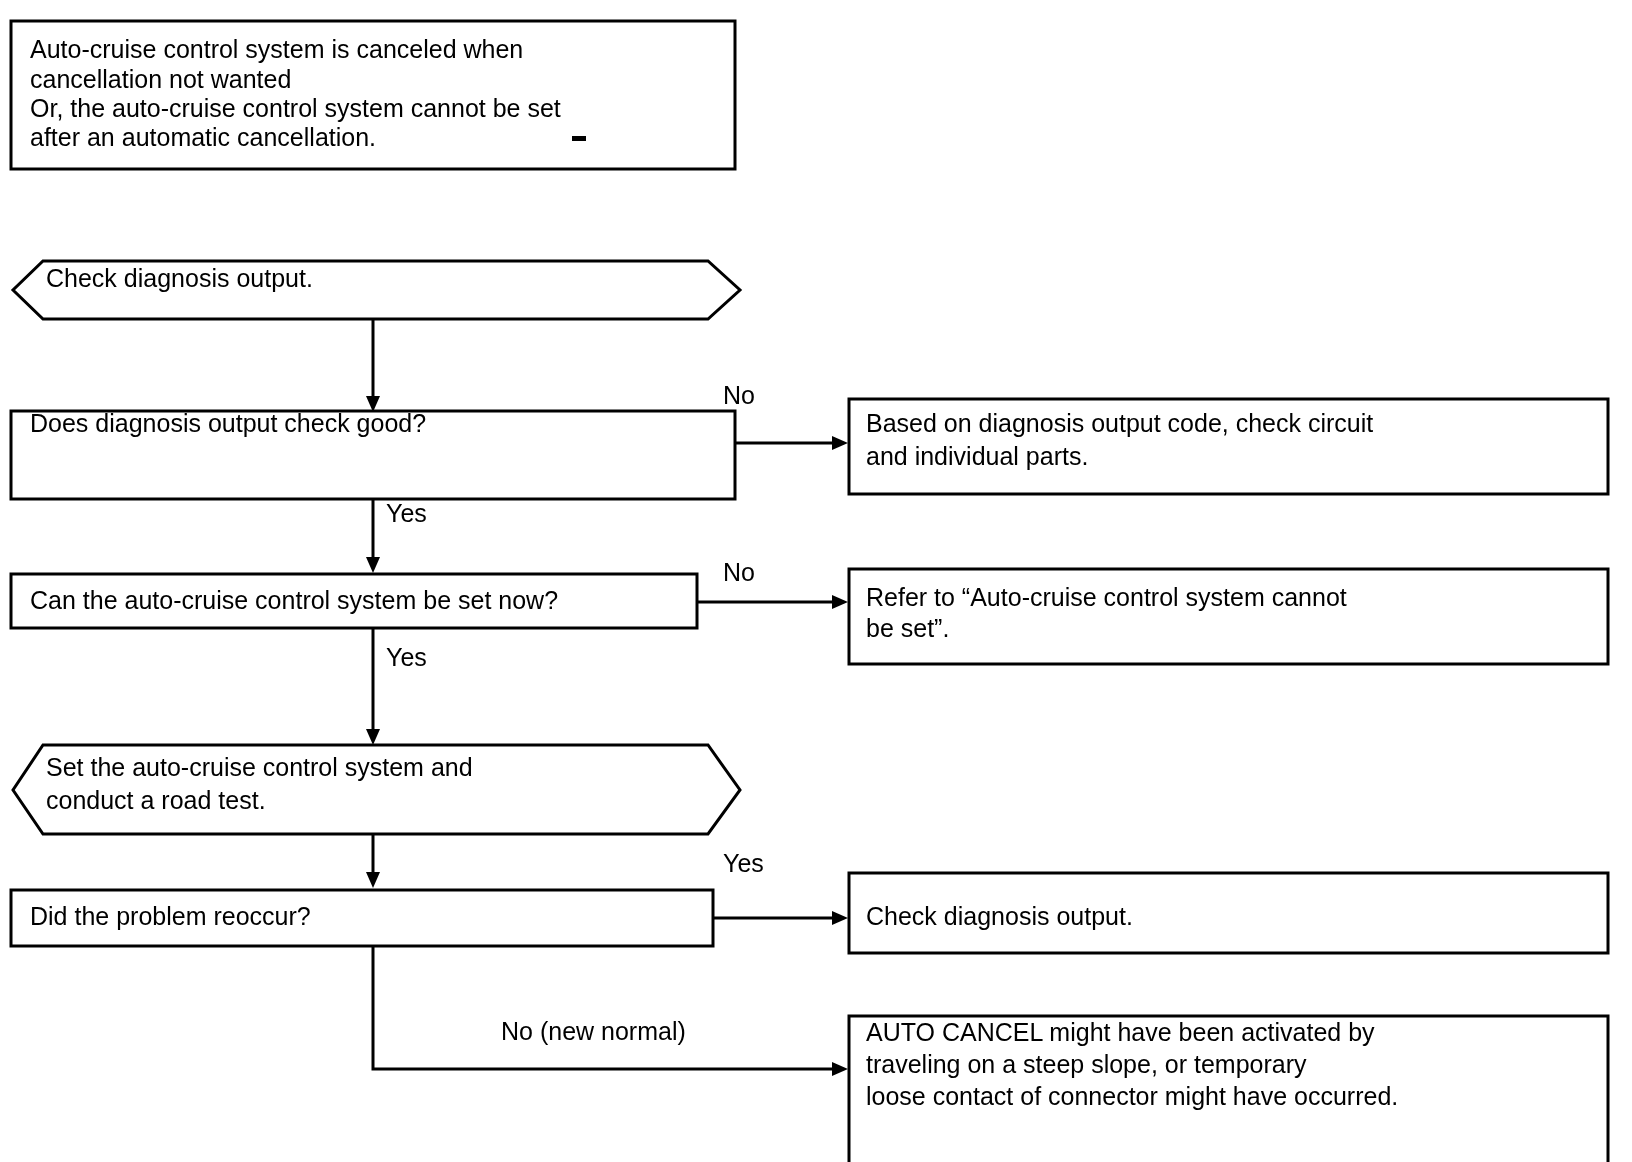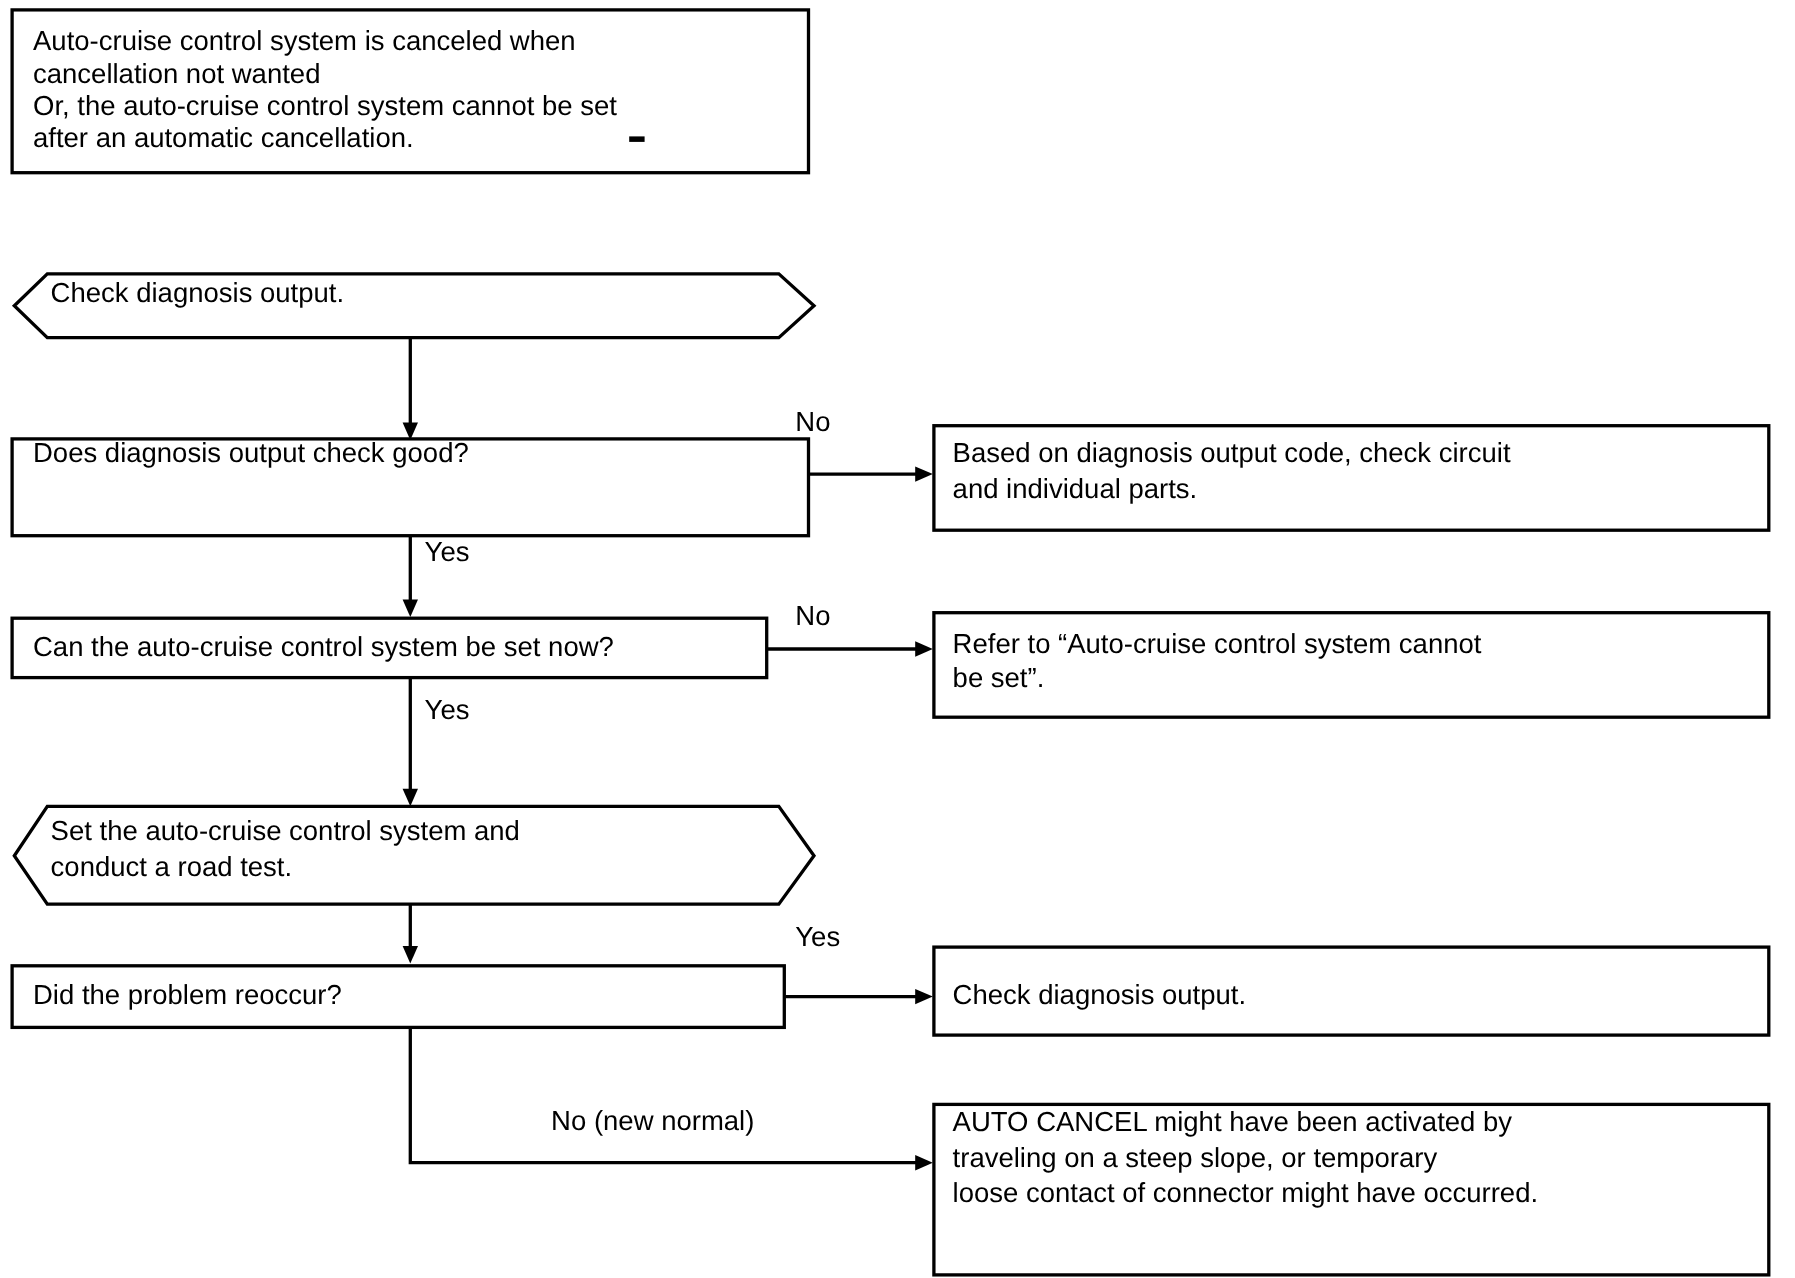--- a/index.html
+++ b/index.html
@@ -11,21 +11,21 @@
     width: 1632px;
     height: 1162px;
     font-family: "Liberation Sans", sans-serif;
     color: #000000;
     overflow: hidden;
     position: relative;
   }
   #chart-root {
     position: absolute;
     left: 0;
-    top: 0;
+    top: 12px;
     width: 1632px;
     height: 818px;
   }
   svg { display: block; }
   .node-box {
     fill: #ffffff;
     stroke: #000000;
     stroke-width: 3;
   }
   .node-hex {

